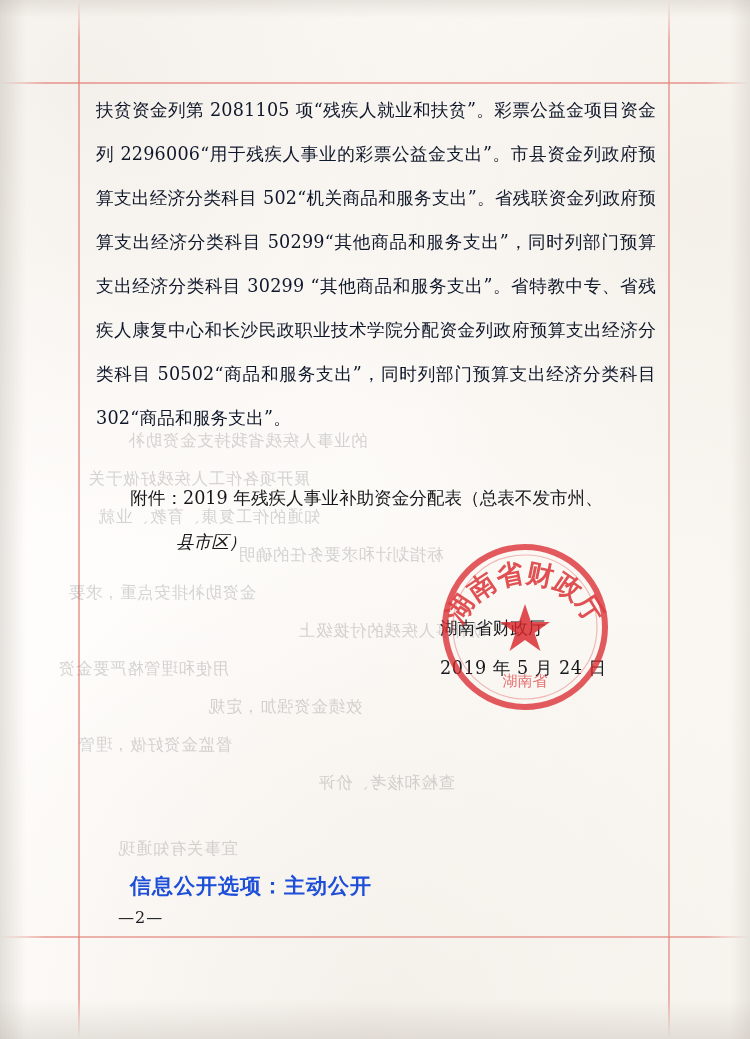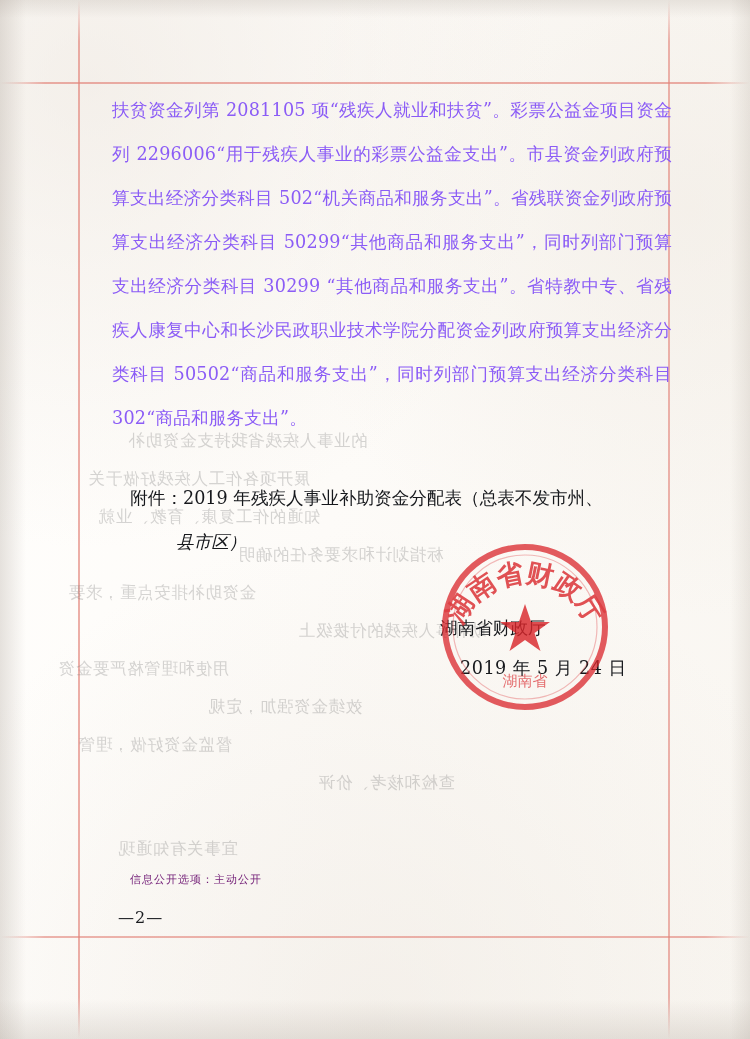--- a/index.html
+++ b/index.html
@@ -59,26 +59,26 @@
     opacity: 0.85;
   }
   .guide-v-left  { left: 78px;  top: 0;   width: 1.5px; height: 1039px; background: linear-gradient(to bottom, rgba(226,130,120,0.0) 0%, rgba(226,130,120,0.75) 4%, rgba(226,130,120,0.75) 96%, rgba(226,130,120,0.0) 100%); }
   .guide-v-right { left: 668px; top: 0;   width: 1.5px; height: 1039px; background: linear-gradient(to bottom, rgba(226,130,120,0.0) 0%, rgba(226,130,120,0.70) 4%, rgba(226,130,120,0.70) 96%, rgba(226,130,120,0.0) 100%); }
   .guide-h-top   { left: 0;     top: 82px;  height: 1.5px; width: 750px; background: linear-gradient(to right, rgba(226,130,120,0.0) 0%, rgba(226,130,120,0.75) 6%, rgba(226,130,120,0.75) 94%, rgba(226,130,120,0.0) 100%); }
   .guide-h-bot   { left: 0;     top: 936px; height: 1.5px; width: 750px; background: linear-gradient(to right, rgba(226,130,120,0.0) 0%, rgba(226,130,120,0.70) 6%, rgba(226,130,120,0.70) 94%, rgba(226,130,120,0.0) 100%); }
 
   
   .body-text {
     position: absolute;
-    left: 112px;
+    left: 96px;
     top: 88px;
     width: 560px;
     font-size: 17.6px;
     line-height: 44px;
-    color: #8b5cf6;
+    color: #0f172a;
     letter-spacing: 0.2px;
     text-align: justify;
     text-justify: inter-ideograph;
   }
   .body-text p {
     margin: 0;
     text-indent: 0;
   }
 
   .attachment {
@@ -98,43 +98,42 @@
     position: absolute;
     left: 440px;
     top: 608px;
     font-size: 17.6px;
     line-height: 40px;
     color: #16181c;
     z-index: 6;
   }
   .signer .date {
     letter-spacing: 0.5px;
-    margin-left: 20px;
   }
 
   
   .seal {
     position: absolute;
     left: 432px;
     top: 534px;
     width: 186px;
     height: 186px;
     z-index: 8;
     opacity: 0.88;
     pointer-events: none;
   }
 
   
   .footer-open {
     position: absolute;
     left: 130px;
     top: 872px;
-    font-size: 11px;
-    font-weight: normal;
-    color: #701a75;
+    font-size: 21px;
+    font-weight: bold;
+    color: #1d4ed8;
     letter-spacing: 1px;
   }
   .page-number {
     position: absolute;
     left: 118px;
     top: 908px;
     font-size: 16px;
     color: #1a1c20;
     letter-spacing: 1px;
   }

